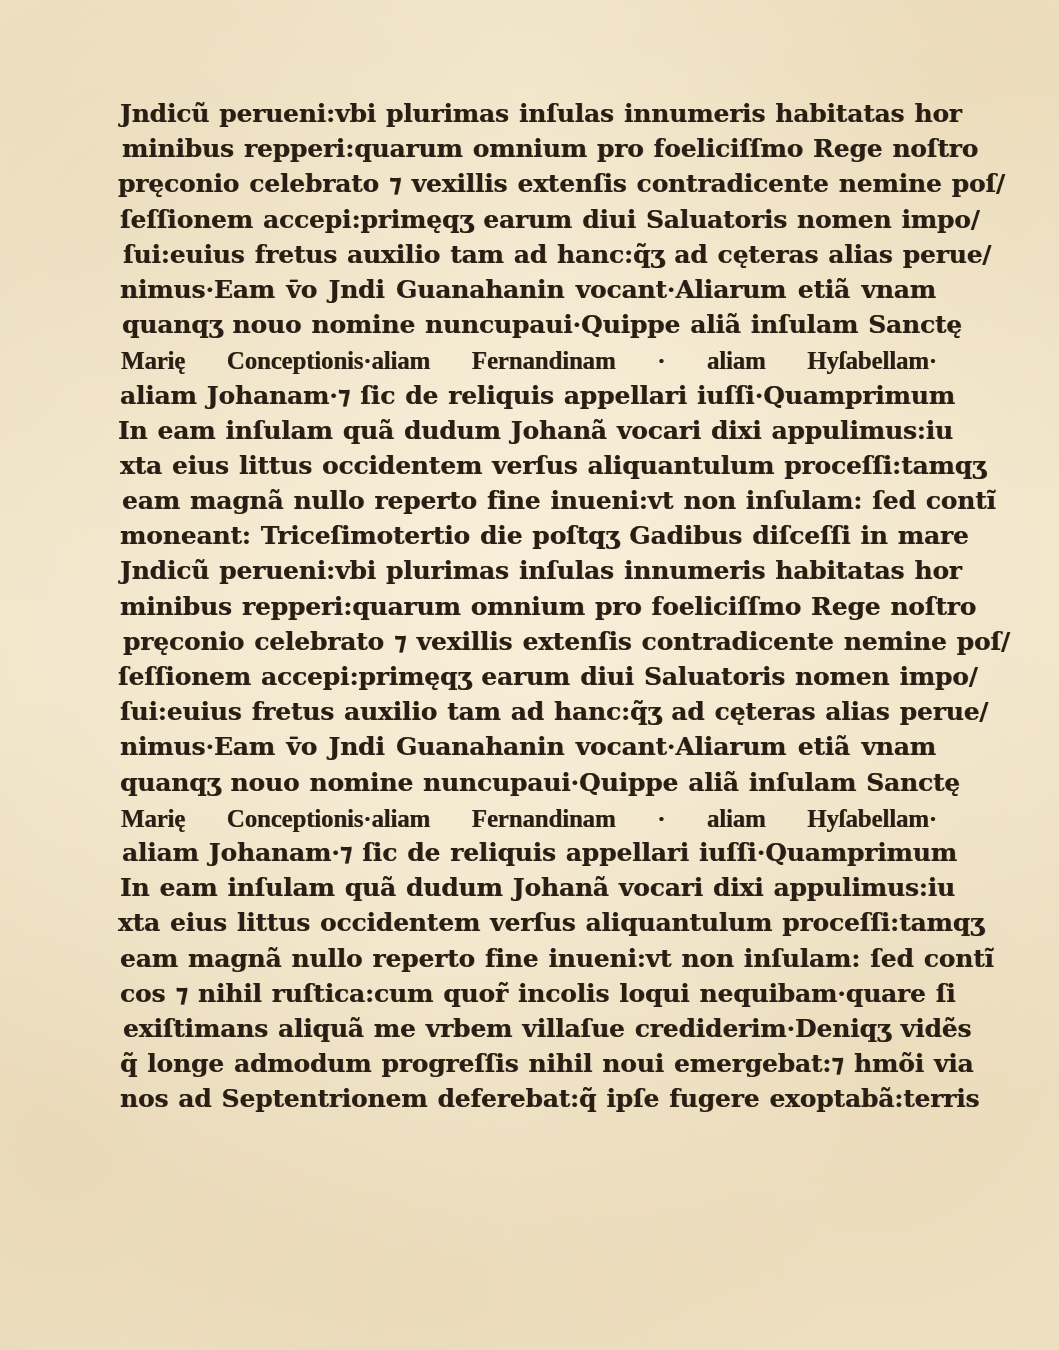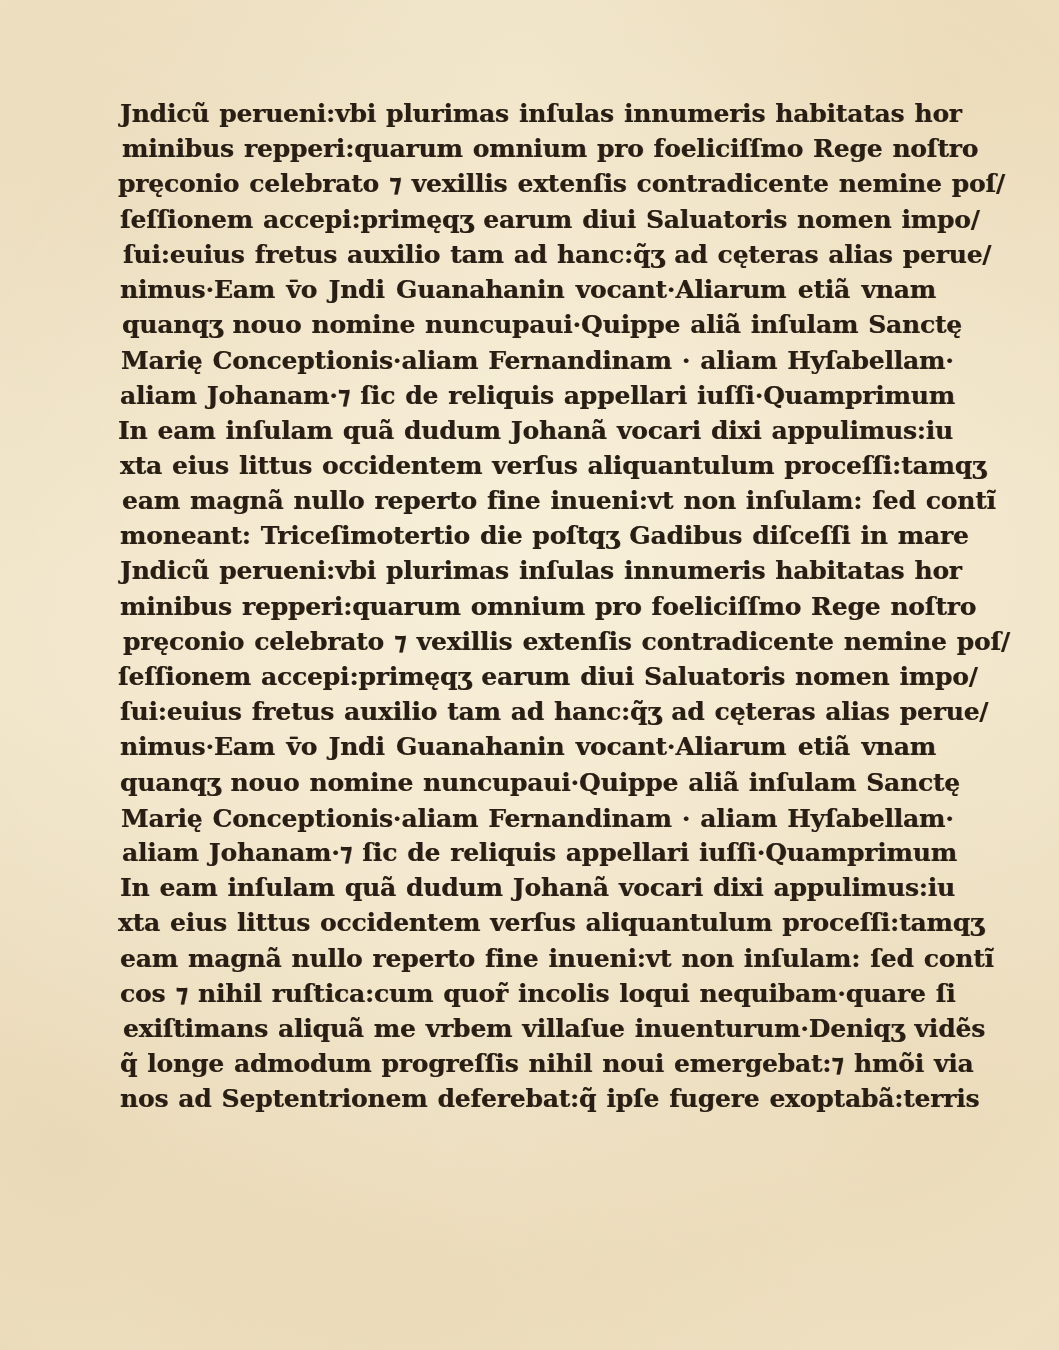--- a/index.html
+++ b/index.html
@@ -49,21 +49,21 @@
     
     text-shadow:
       0.5px 0.4px 0 rgba(42,32,21,0.38),
       -0.3px 0.2px 0 rgba(42,32,21,0.22);
     filter: contrast(1.02);
   }
   
   .line:nth-child(5n+2) { transform: translateX(2px); }
   .line:nth-child(7n+3) { transform: translateX(-2px); }
   .line:nth-child(11n+5){ transform: translateX(3px); }
-  .line:nth-child(13n+8){ transform: translateX(1px) translateY(0.5px); }
+  .line:nth-child(13n+8){ transform: translateX(1px) translateY(0.5px); font-family: Liberation Serif, serif; }
 </style>
 </head>
 <body>
 
 <div class="paper">
   <div class="text-block">
       <div class="line">Jndicũ perueni:vbi plurimas inſulas innumeris habitatas hor</div>
       <div class="line">minibus repperi:quarum omnium pro foeliciſſmo Rege noſtro</div>
       <div class="line">pręconio celebrato ⁊ vexillis extenſis contradicente nemine poſ/</div>
       <div class="line">ſeſſionem accepi:primęqʒ earum diui Saluatoris nomen impo/</div>
@@ -82,17 +82,17 @@
       <div class="line">ſeſſionem accepi:primęqʒ earum diui Saluatoris nomen impo/</div>
       <div class="line">ſui:euius fretus auxilio tam ad hanc:q̃ʒ ad cęteras alias perue/</div>
       <div class="line">nimus·Eam v̄o Jndi Guanahanin vocant·Aliarum etiã vnam</div>
       <div class="line">quanqʒ nouo nomine nuncupaui·Quippe aliã inſulam Sanctę</div>
       <div class="line">Marię Conceptionis·aliam Fernandinam · aliam Hyſabellam·</div>
       <div class="line">aliam Johanam·⁊ ſic de reliquis appellari iuſſi·Quamprimum</div>
       <div class="line">In eam inſulam quã dudum Johanã vocari dixi appulimus:iu</div>
       <div class="line">xta eius littus occidentem verſus aliquantulum proceſſi:tamqʒ</div>
       <div class="line">eam magnã nullo reperto fine inueni:vt non inſulam: ſed contĩ</div>
       <div class="line">cos ⁊ nihil ruſtica:cum quor̃ incolis loqui nequibam·quare ſi</div>
-      <div class="line">exiſtimans aliquã me vrbem villaſue inuenturum·Deniqʒ vidẽs</div>
+      <div class="line">exiſtimans aliquã me vrbem villaſue crediderim·Deniqʒ vidẽs</div>
       <div class="line">q̃ longe admodum progreſſis nihil noui emergebat:⁊ hmõi via</div>
       <div class="line">nos ad Septentrionem deferebat:q̃ ipſe fugere exoptabã:terris</div>
     </div>
 </div>
 
 </body></html>

